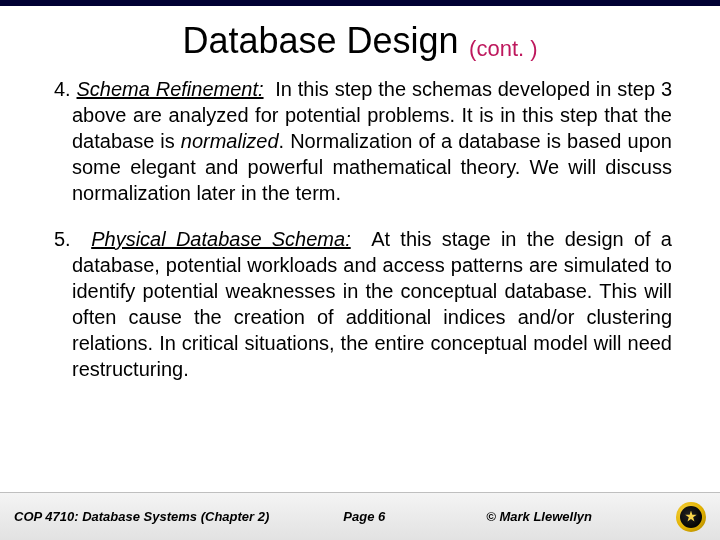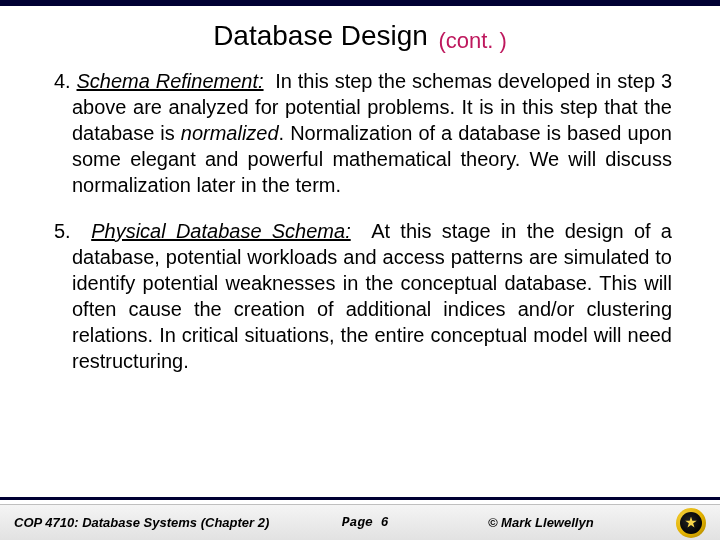--- a/index.html
+++ b/index.html
@@ -3,39 +3,39 @@
 <meta charset="utf-8">
 <style>
   * { box-sizing: border-box; margin: 0; padding: 0; }
   html, body { width: 720px; height: 540px; overflow: hidden; font-family: Arial, Helvetica, sans-serif; }
   .slide {
     width: 720px; height: 540px; background: #ffffff; position: relative;
     display: flex; flex-direction: column;
   }
   .top-rule { height: 6px; background: #000033; width: 100%; }
   .title-area { text-align: center; padding: 14px 0 8px 0; }
-  .title-main { font-size: 28px; color: #000; display: inline; }
+  .title-main { font-size: 36px; color: #000; display: inline; }
   .title-cont { font-size: 22px; color: #be185d; display: inline; margin-left: 6px; vertical-align: middle; }
   .body-area { flex: 1 1 auto; padding: 6px 48px 0 36px; }
   .item { font-size: 20px; color: #000; line-height: 1.3; margin-bottom: 20px; }
   .item .hang { display: block; padding-left: 36px; text-indent: -18px; text-align: justify; }
   .term { font-style: italic; text-decoration: underline; }
   .norm { font-style: italic; }
   .footer {
-    position: absolute; left: 0; right: 0; bottom: 0; height: 36px;
+    position: absolute; left: 0; right: 0; bottom: 0; height: 48px;
     background: linear-gradient(#f4f4f4, #e2e2e2);
     border-top: 1px solid #bfbfbf;
     display: flex; align-items: center; justify-content: space-between;
     padding: 0 14px;
   }
   .footer-left, .footer-mid, .footer-right {
     font-size: 13px; font-weight: bold; font-style: italic; color: #000;
   }
   .footer-left { flex: 0 0 auto; }
-  .footer-mid { flex: 0 0 auto; text-align: left; font-family: Liberation Mono, monospace; }
+  .footer-mid { flex: 0 0 auto; text-align: left; }
   .footer-right { flex: 0 0 auto; text-align: right; margin-left: 27px; }
   .logo {
     width: 30px; height: 30px; border-radius: 50%;
     background: radial-gradient(circle at 35% 35%, #f7d54b 0%, #e3b200 55%, #9a7600 100%);
     position: relative; flex: 0 0 auto; margin-left: 10px;
   }
   .logo::after {
     content: ""; position: absolute; inset: 4px; border-radius: 50%;
     background: radial-gradient(circle at 40% 40%, #222 0%, #000 80%);
   }

